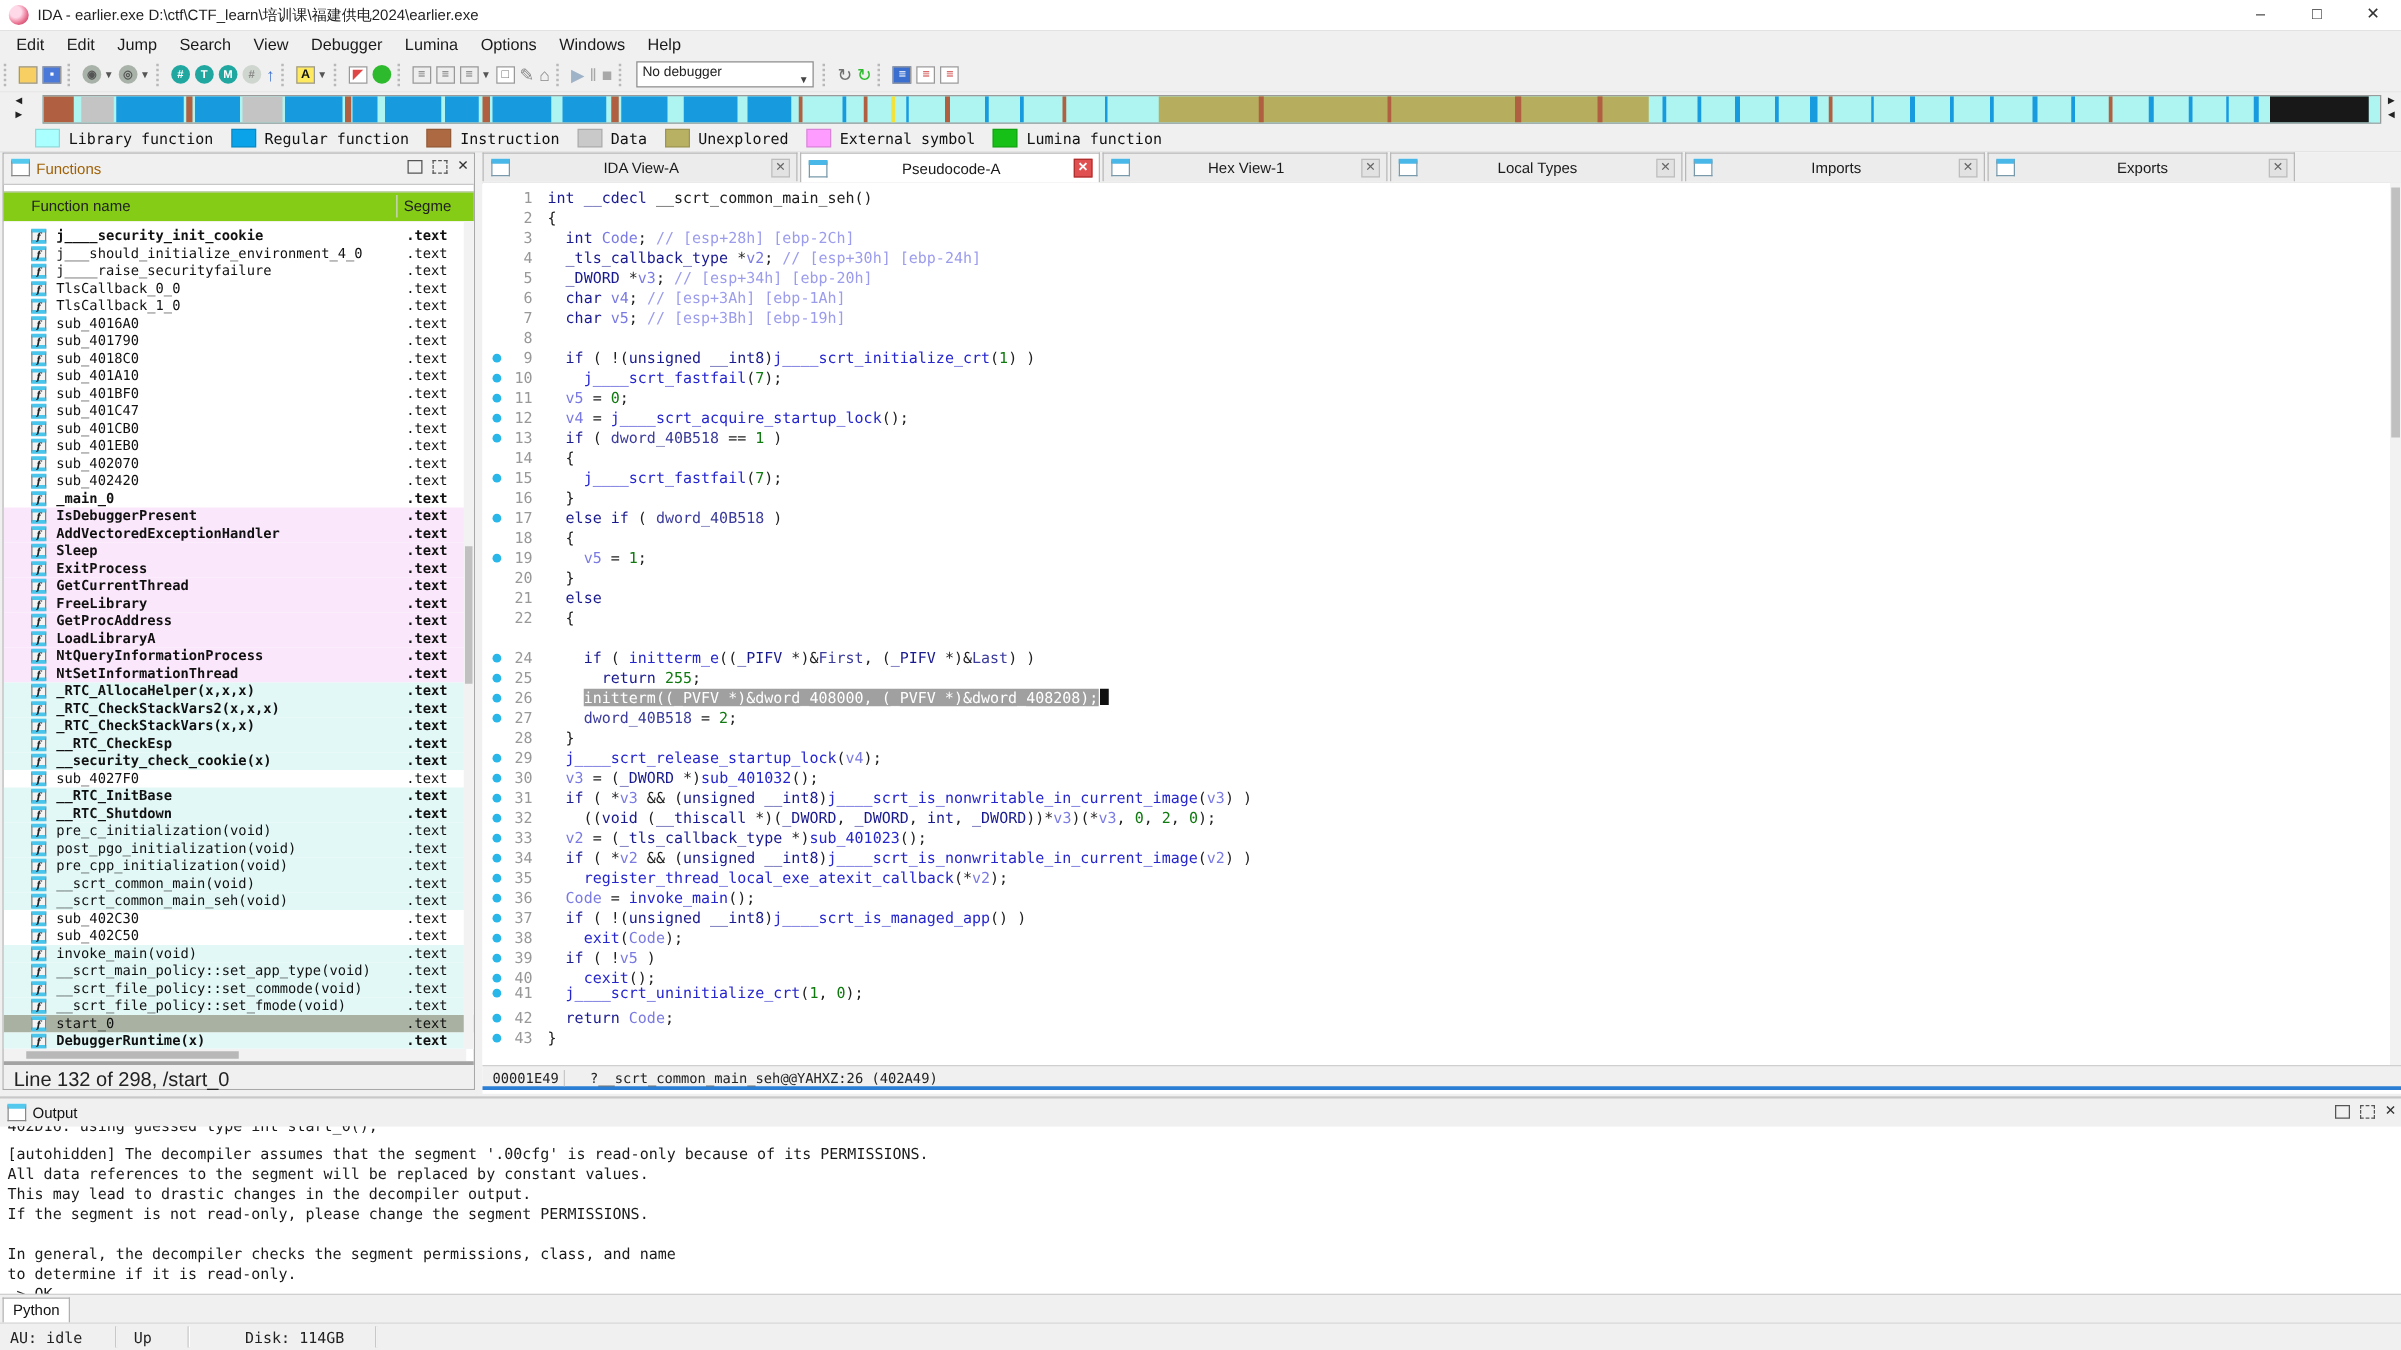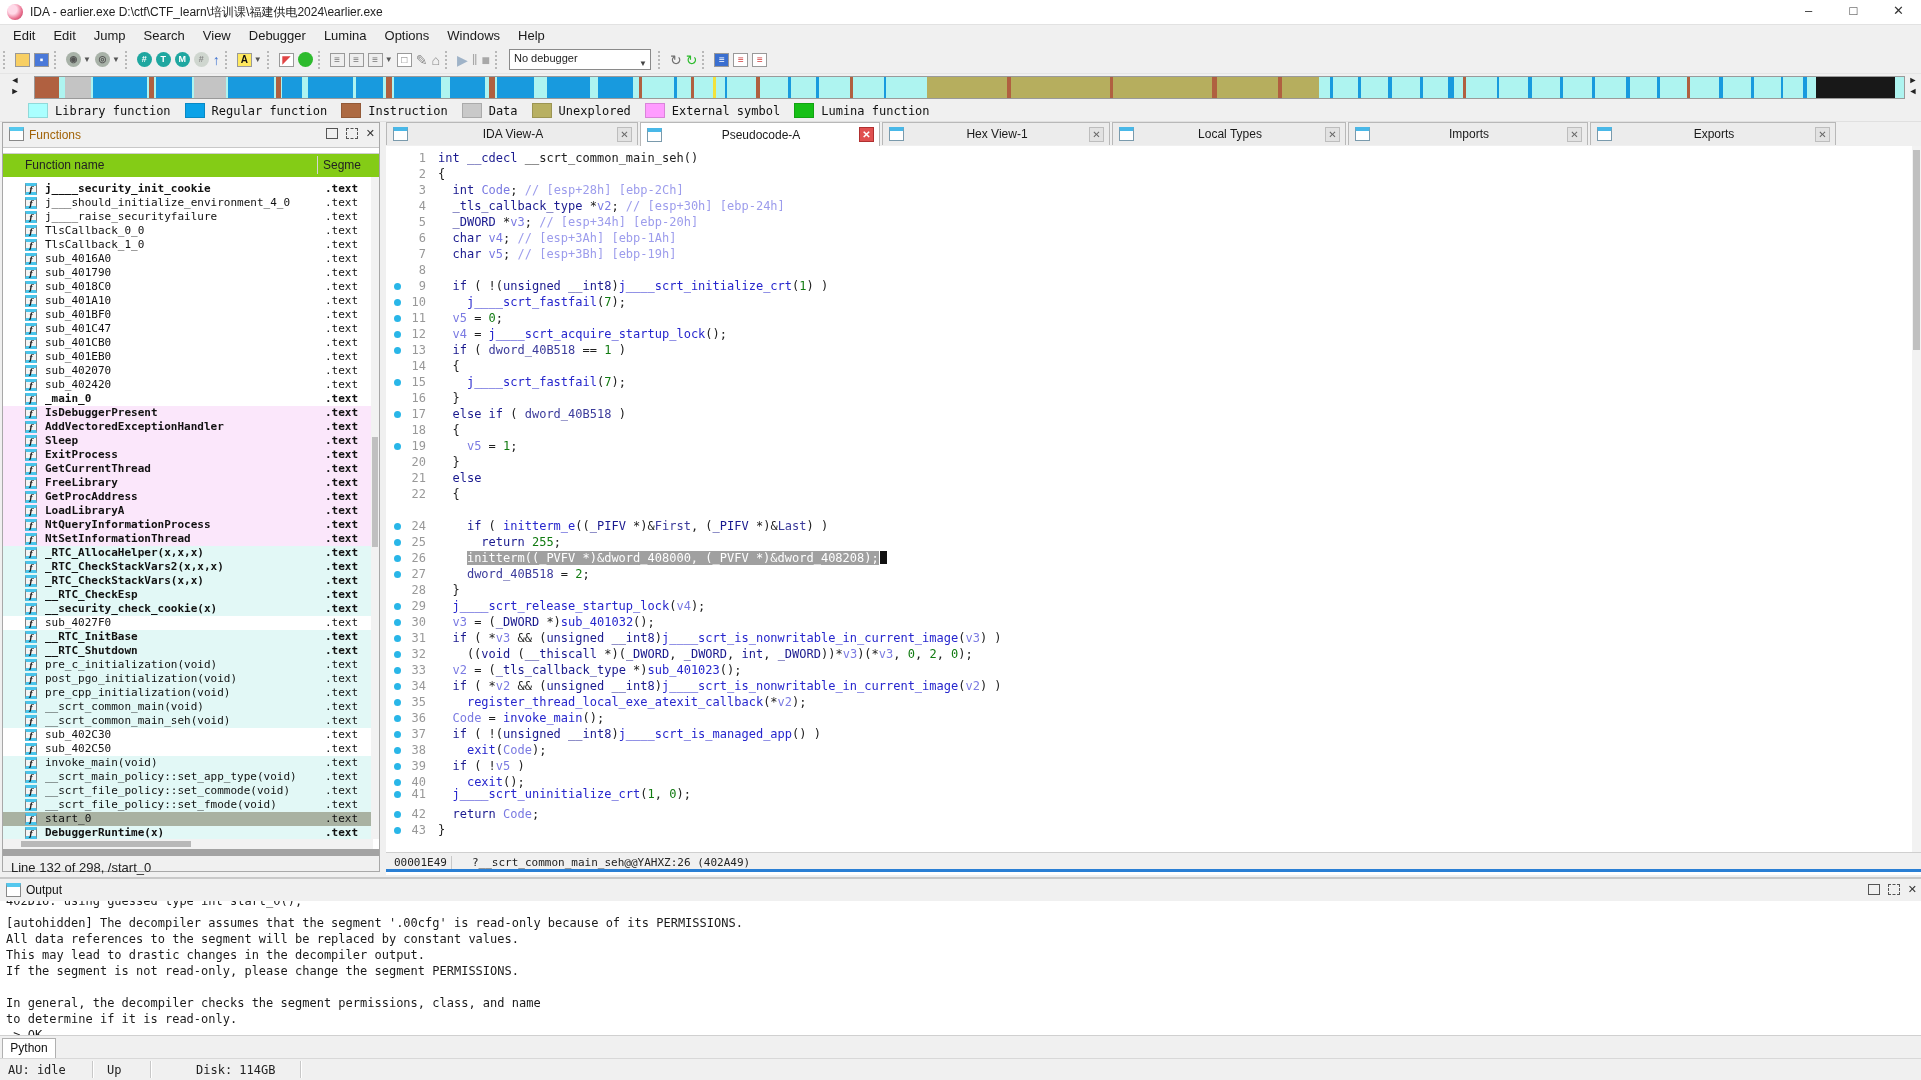--- a/index.html
+++ b/index.html
@@ -57,22 +57,22 @@
          border-top:3px solid #49c4ea;border-bottom:3px solid #49c4ea;box-sizing:border-box;
          font:italic bold 8px "DejaVu Serif",serif;text-align:center;line-height:6px;color:#222;}
   .st-b{font-weight:bold;}
   .bg-p{background:#fbe7fb;}
   .bg-c{background:#e2f8f6;}
   .bg-s{background:#a9b2a2;}
   .vscroll{position:absolute;right:0;top:54px;width:8px;height:662px;background:#f2f2f2;}
   .vthumb{position:absolute;left:1px;width:6px;background:#c0c0c0;}
   .hscroll{position:absolute;left:0;top:716px;width:370px;height:10px;background:#f2f2f2;}
   .hthumb{position:absolute;top:2px;height:6px;background:#b8b8b8;}
-  .funcstatus{position:absolute;left:0;top:726px;width:100%;height:22px;background:#f0f0f0;border-top:7px solid #a3a3a3;
-              font-size:13px;color:#222;padding:4px 0 0 8px;box-sizing:border-box;}
+  .funcstatus{position:absolute;left:0;top:726px;width:100%;height:22px;background:#f0f0f0;border-top:3px solid #a3a3a3;
+              font-size:16px;color:#222;padding:4px 0 0 8px;box-sizing:border-box;}
   
   .rightpanel{position:absolute;left:386px;top:122px;width:1535px;height:753px;background:#fff;}
   .tabbar{position:absolute;left:0;top:0;width:100%;height:24px;background:#f0f0f0;border-bottom:1px solid #b8b8b8;display:flex;}
   .tab{position:relative;height:23px;border:1px solid #b8b8b8;border-bottom:none;background:#ececec;display:flex;align-items:center;margin-right:2px;box-sizing:border-box;}
   .tab.active{background:#fff;height:24px;}
   .tab .ticn{width:15px;height:14px;border:1px solid #7a9aac;background:#fff;border-top:4px solid #49b8e8;box-sizing:border-box;margin:0 6px 0 6px;}
   .tab .tlabel{flex:1;text-align:center;font-size:12px;color:#1a1a1a;white-space:nowrap;}
   .tab .tx{width:15px;height:15px;line-height:14px;text-align:center;font-size:10px;color:#666;background:#e2e2e2;border:1px solid #bdbdbd;margin:0 5px;box-sizing:border-box;}
   .tab .tx.red{background:#e05050;border-color:#b03030;color:#fff;font-weight:bold;}
   .codearea{position:absolute;left:0;top:24px;width:100%;height:706px;background:#fff;overflow:hidden;}

